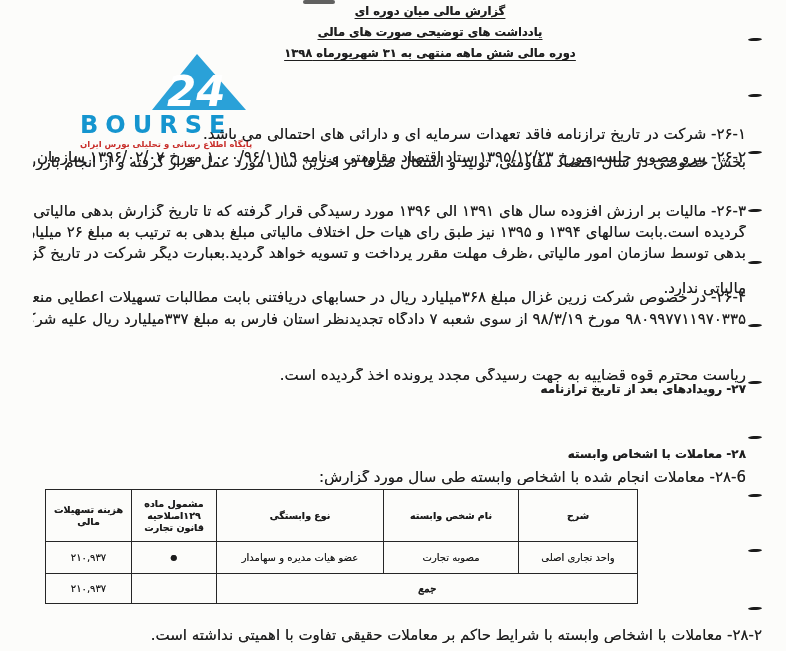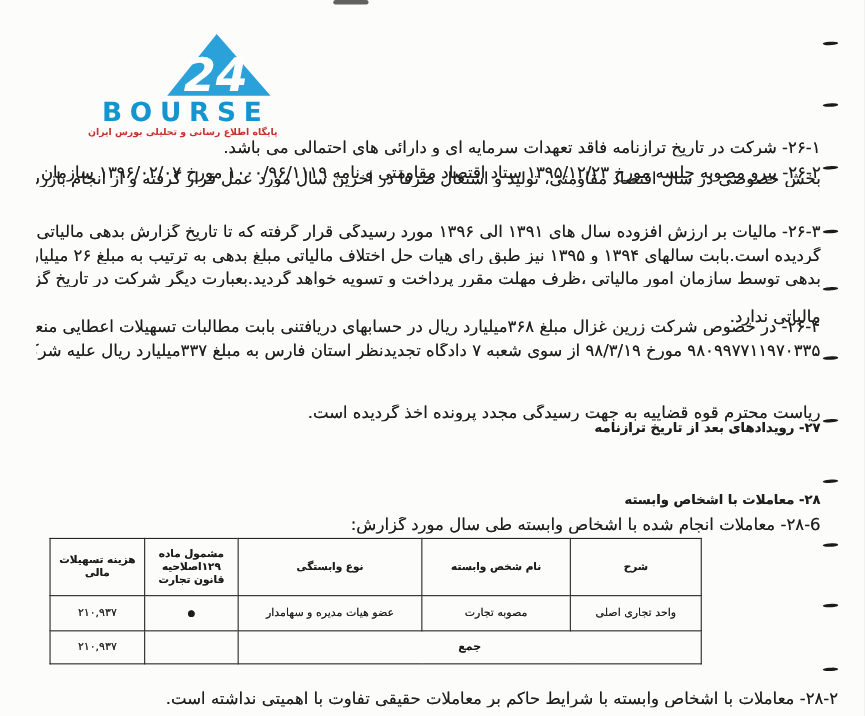--- a/index.html
+++ b/index.html
@@ -13,21 +13,21 @@
 
   
   .doc-header{position:absolute;top:4px;left:250px;width:360px;text-align:center;}
   .doc-header .hline{
     font-size:11.5px;font-weight:bold;margin-bottom:7px;
     text-decoration:underline;text-underline-offset:3px;text-decoration-thickness:1.3px;
     white-space:nowrap;
   }
 
   
-  .logo{position:absolute;top:30px;left:80px;width:165px;text-align:right;direction:ltr;}
+  .logo{position:absolute;top:53px;left:80px;width:165px;text-align:left;direction:ltr;}
   .logo-triangle{display:block;margin:0 0 0 70px;}
   .logo-brand{
     font-size:24px;font-weight:bold;color:#1595cf;letter-spacing:7px;
     line-height:24px;margin-top:2px;white-space:nowrap;
   }
   .logo-tagline{font-size:8.5px;font-weight:bold;color:#c9302c;margin-top:2px;white-space:nowrap;}
 
   
   .line{
     position:absolute;right:40px;left:33px;
@@ -52,34 +52,39 @@
   .rel-table th{font-weight:bold;font-size:9.5px;line-height:12px;}
   .c-desc{width:112px;}
   .c-party{width:128px;}
   .c-rel{width:160px;}
   .c-art{width:78px;}
   .c-cost{width:79px;}
   .h-row{height:52px;}
   .d-row{height:32px;}
   .t-row{height:30px;}
   .bullet{font-size:8px;}
-  .total-label{text-align:right;padding-right:100px;font-weight:bold;}
+  .total-label{text-align:right;padding-right:100px;font-weight:bold;font-style:italic;}
 
   
   .bmark{
     position:absolute;right:24px;width:14px;height:3px;background:#1b1b1b;
     border-radius:50%/60%;transform:rotate(-3deg);
   }
   .smudge{position:absolute;top:0;left:303px;width:32px;height:4px;background:#3a3a3a;opacity:.8;border-radius:2px;}
 </style>
 </head>
 <body>
 
 <div class="page">
 
+  <div class="doc-header ink">
+    <div class="hline">گزارش مالی میان دوره ای</div>
+    <div class="hline">یادداشت های توضیحی صورت های مالی</div>
+    <div class="hline">دوره مالی شش ماهه منتهی به ۳۱ شهریورماه ۱۳۹۸</div>
+  </div>
 
   <div class="logo">
     <svg class="logo-triangle" width="100" height="58" viewBox="0 0 100 58">
       <polygon points="47,1 96,57 2,57" fill="#2aa1d8"></polygon>
       <text x="17" y="53" font-size="42" font-weight="bold" font-style="italic" font-family="DejaVu Sans, sans-serif" fill="#ffffff">24</text>
     </svg>
     <div class="logo-brand">BOURSE</div>
     <div class="logo-tagline">پایگاه اطلاع رسانی و تحلیلی بورس ایران</div>
   </div>
 

